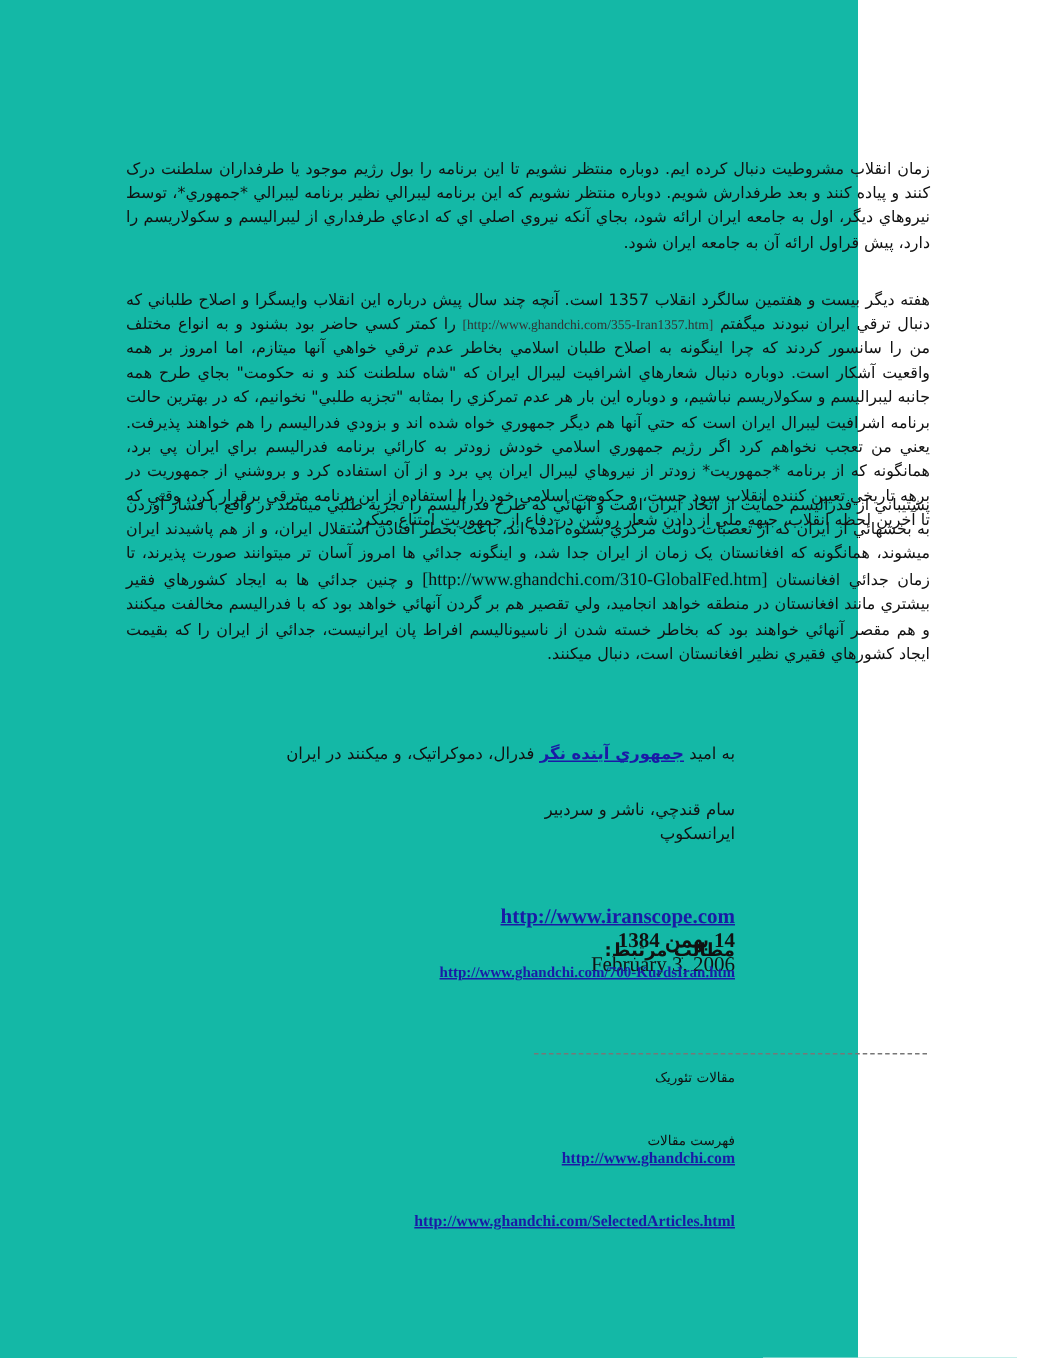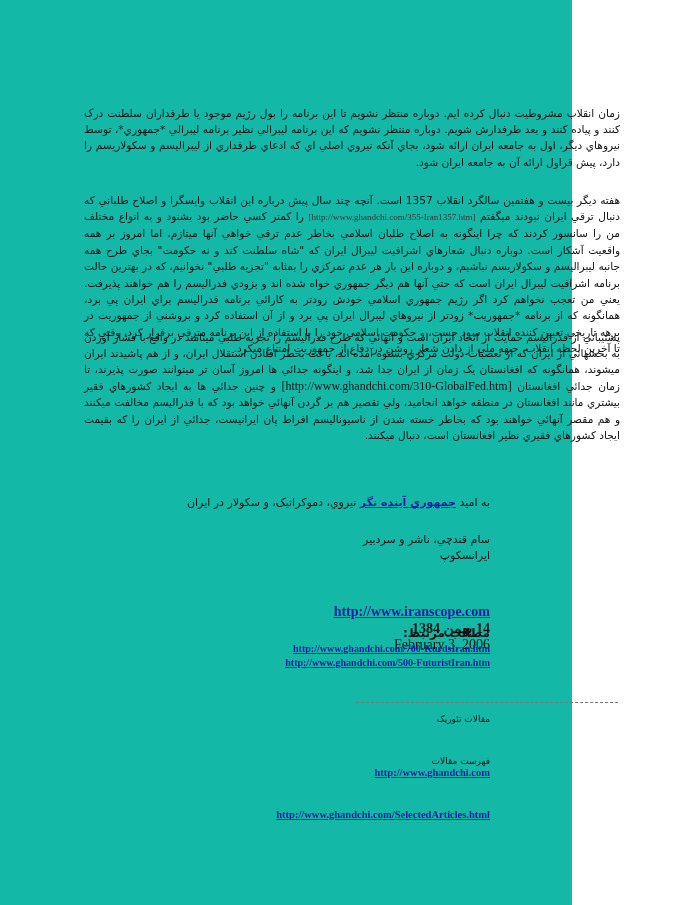--- a/index.html
+++ b/index.html
@@ -42,35 +42,34 @@
 
   <p class="para p1">زمان انقلاب مشروطيت دنبال کرده ايم.  دوباره منتظر نشويم تا اين برنامه را بول رژيم موجود يا طرفداران سلطنت درک کنند و پياده کنند و بعد طرفدارش شويم.  دوباره منتظر نشويم که اين برنامه ليبرالي نظير برنامه ليبرالي *جمهوري*، توسط نيروهاي ديگر، اول به جامعه ايران ارائه شود، بجاي آنکه نيروي اصلي اي که ادعاي طرفداري از ليبراليسم و سکولاريسم را دارد، پيش قراول ارائه آن به جامعه ايران شود.</p>
 
   <p class="para p2"><span>هفته ديگر بيست و هفتمين سالگرد انقلاب 1357 است.  آنچه چند سال پيش درباره اين انقلاب وايسگرا و اصلاح طلباني که دنبال ترقي ايران نبودند ميگفتم</span> <span class="inline-url">[http://www.ghandchi.com/355-Iran1357.htm]</span> <span>را کمتر کسي حاضر بود بشنود و به انواع مختلف من را سانسور کردند که چرا اينگونه به اصلاح طلبان اسلامي بخاطر عدم ترقي خواهي آنها ميتازم، اما امروز بر همه واقعيت آشکار است. دوباره دنبال شعارهاي اشرافيت ليبرال ايران که "شاه سلطنت کند و نه حکومت" بجاي طرح همه جانبه ليبراليسم و سکولاريسم نباشيم،  و دوباره اين بار هر عدم تمرکزي را بمثابه "تجزيه طلبي" نخوانيم، که در بهترين حالت برنامه اشرافيت ليبرال ايران است که حتي آنها هم ديگر جمهوري خواه شده اند و بزودي فدراليسم را هم خواهند پذيرفت.  يعني من تعجب نخواهم کرد اگر رژيم جمهوري اسلامي خودش زودتر به کارائي برنامه فدراليسم براي ايران پي برد، همانگونه که از برنامه *جمهوريت* زودتر از نيروهاي ليبرال ايران پي برد و از آن استفاده کرد و بروشني از جمهوريت در برهه تاريخي تعيين کننده انقلاب سود جست، و حکومت اسلامي خود را با استفاده از اين برنامه مترقي برقرار کرد، وقتي که تا آخرين لحظه انقلاب، جبهه ملي از دادن شعار روشن در دفاع از جمهوريت امتناع ميکرد.</span></p>
 
   <p class="para p3"><span>پشتيباني از فدراليسم حمايت از اتحاد ايران است و آنهائي که طرح فدراليسم را تجزيه طلبي مينامند در واقع با فشار آوردن به بخشهائي از ايران که از تعصبات دولت مرکزي بستوه آمده اند، باعث بخطر افتادن استقلال ايران، و از هم پاشيدند ايران ميشوند، همانگونه که افغانستان يک زمان از ايران جدا شد، و اينگونه جدائي ها امروز آسان تر ميتوانند صورت پذيرند، تا زمان جدائي افغانستان</span> <span class="inline-url-lg">[http://www.ghandchi.com/310-GlobalFed.htm]</span> <span>و چنين جدائي ها به ايجاد کشورهاي فقير بيشتري مانند افغانستان در منطقه خواهد انجاميد، ولي تقصير هم بر گردن آنهائي خواهد بود که با فدراليسم مخالفت ميکنند و هم مقصر آنهائي خواهند بود که بخاطر خسته شدن از ناسيوناليسم افراط پان ايرانيست، جدائي از ايران را که بقيمت ايجاد کشورهاي فقيري نظير افغانستان است، دنبال ميکنند.</span></p>
 
   <div class="block wish">
     <span>به اميد</span>
     <a href="#">جمهوري آينده نگر</a>
-    <span> نيروي، دموکراتيک، و سکولار در ايران</span>
+    <span> فدرال، دموکراتيک، و ميکنند در ايران</span>
   </div>
 
   <div class="block sig">
     <div>سام قندچي، ناشر و سردبير</div>
     <div>ايرانسکوپ</div>
     <div><a href="#" class="link">http://www.iranscope.com</a></div>
     <div class="date-fa">14 بهمن 1384</div>
     <div><span class="date-en">February 3, 2006</span></div>
   </div>
 
   <div class="block related">
     <div class="title">مطالب مرتبط:</div>
     <a href="#">http://www.ghandchi.com/700-KurdsIran.htm</a>
-    <a href="#">http://www.ghandchi.com/500-FuturistIran.htm</a>
   </div>
 
   <div class="sep"></div>
 
   <div class="block footer footer1">
     <div class="title">مقالات تئوريک</div>
     <a href="#">http://www.ghandchi.com</a>
   </div>
 
   <div class="block footer footer2">

